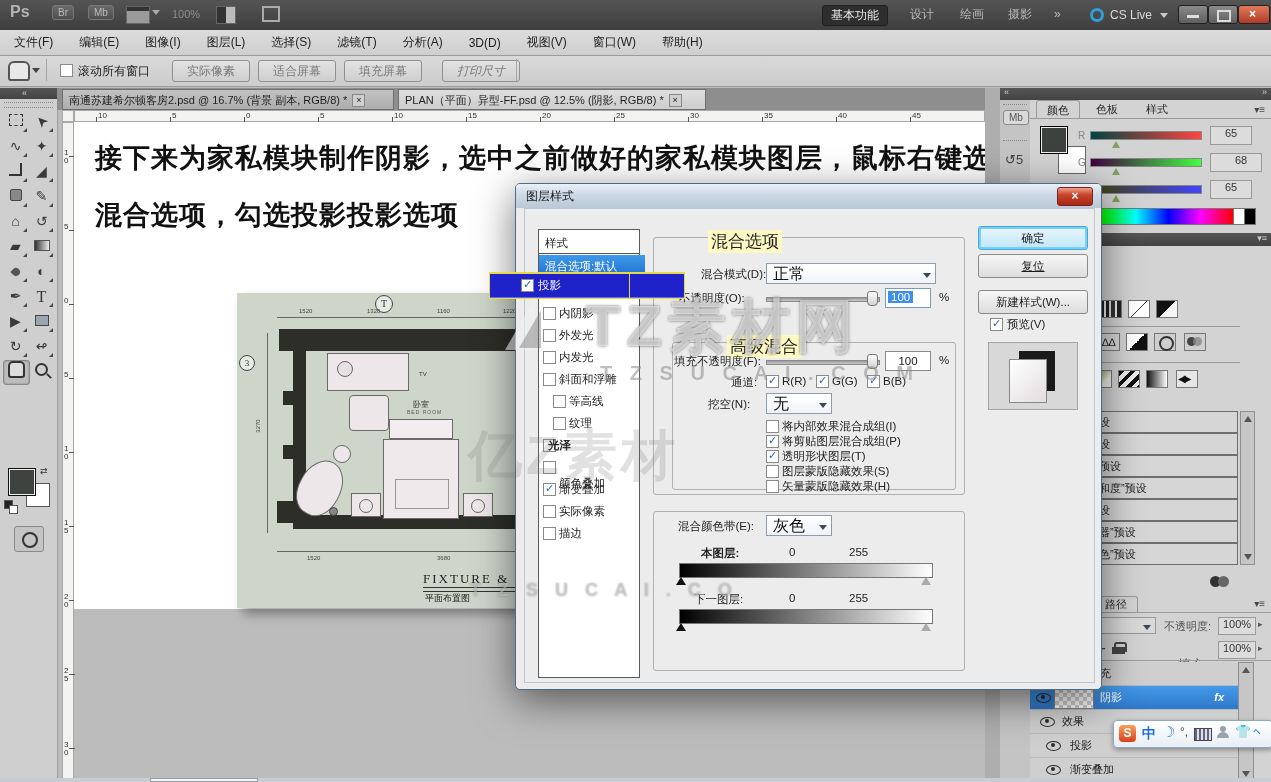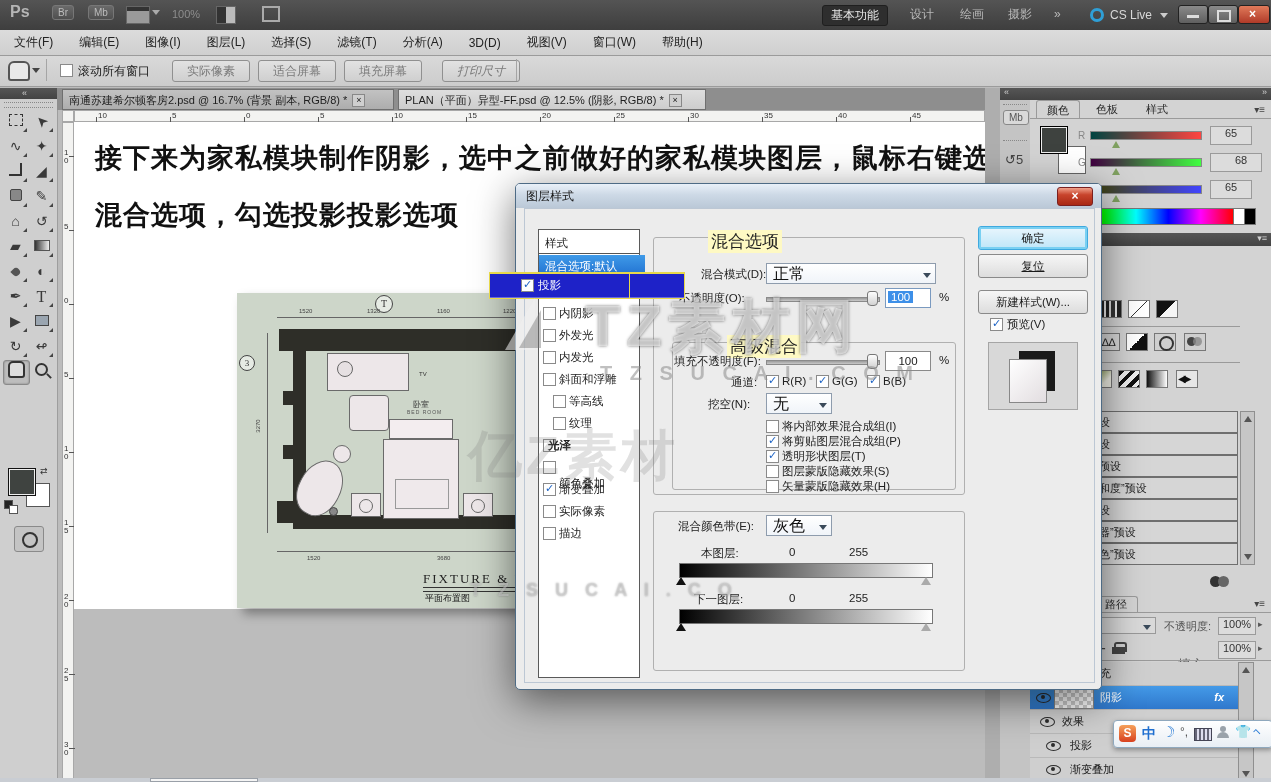--- a/index.html
+++ b/index.html
@@ -505,21 +505,21 @@
     <span class="cb on" style="left:250px;top:266px;"></span>
     <span class="dlbl" style="left:266px;top:265px;">透明形状图层(T)</span>
     <span class="cb" style="left:250px;top:281px;"></span>
     <span class="dlbl" style="left:266px;top:280px;">图层蒙版隐藏效果(S)</span>
     <span class="cb" style="left:250px;top:296px;"></span>
     <span class="dlbl" style="left:266px;top:295px;">矢量蒙版隐藏效果(H)</span>
 
     <div class="groupbox" style="left:137px;top:327px;width:310px;height:158px;"></div>
     <span class="dlbl" style="left:160px;top:335px;background:#ececec;padding:0 2px;">混合颜色带(E):</span>
     <div class="combo" style="left:250px;top:331px;width:66px;height:21px;line-height:19px;"><span>灰色</span><span class="ar"></span></div>
-    <span class="dlbl" style="left:185px;top:362px;">本图层:</span>
+    <span class="dlbl" style="left:185px;top:362px;font-weight:bold;">本图层:</span>
     <span class="dlbl" style="left:273px;top:362px;">0</span>
     <span class="dlbl" style="left:333px;top:362px;">255</span>
     <div class="bifbar" style="left:163px;top:379px;width:252px;"></div>
     <div class="tri-b" style="left:160px;top:393px;"></div>
     <div class="tri-b hollow" style="left:405px;top:393px;"></div>
     <span class="dlbl" style="left:178px;top:408px;">下一图层:</span>
     <span class="dlbl" style="left:273px;top:408px;">0</span>
     <span class="dlbl" style="left:333px;top:408px;">255</span>
     <div class="bifbar" style="left:163px;top:425px;width:252px;"></div>
     <div class="tri-b" style="left:160px;top:439px;"></div>

